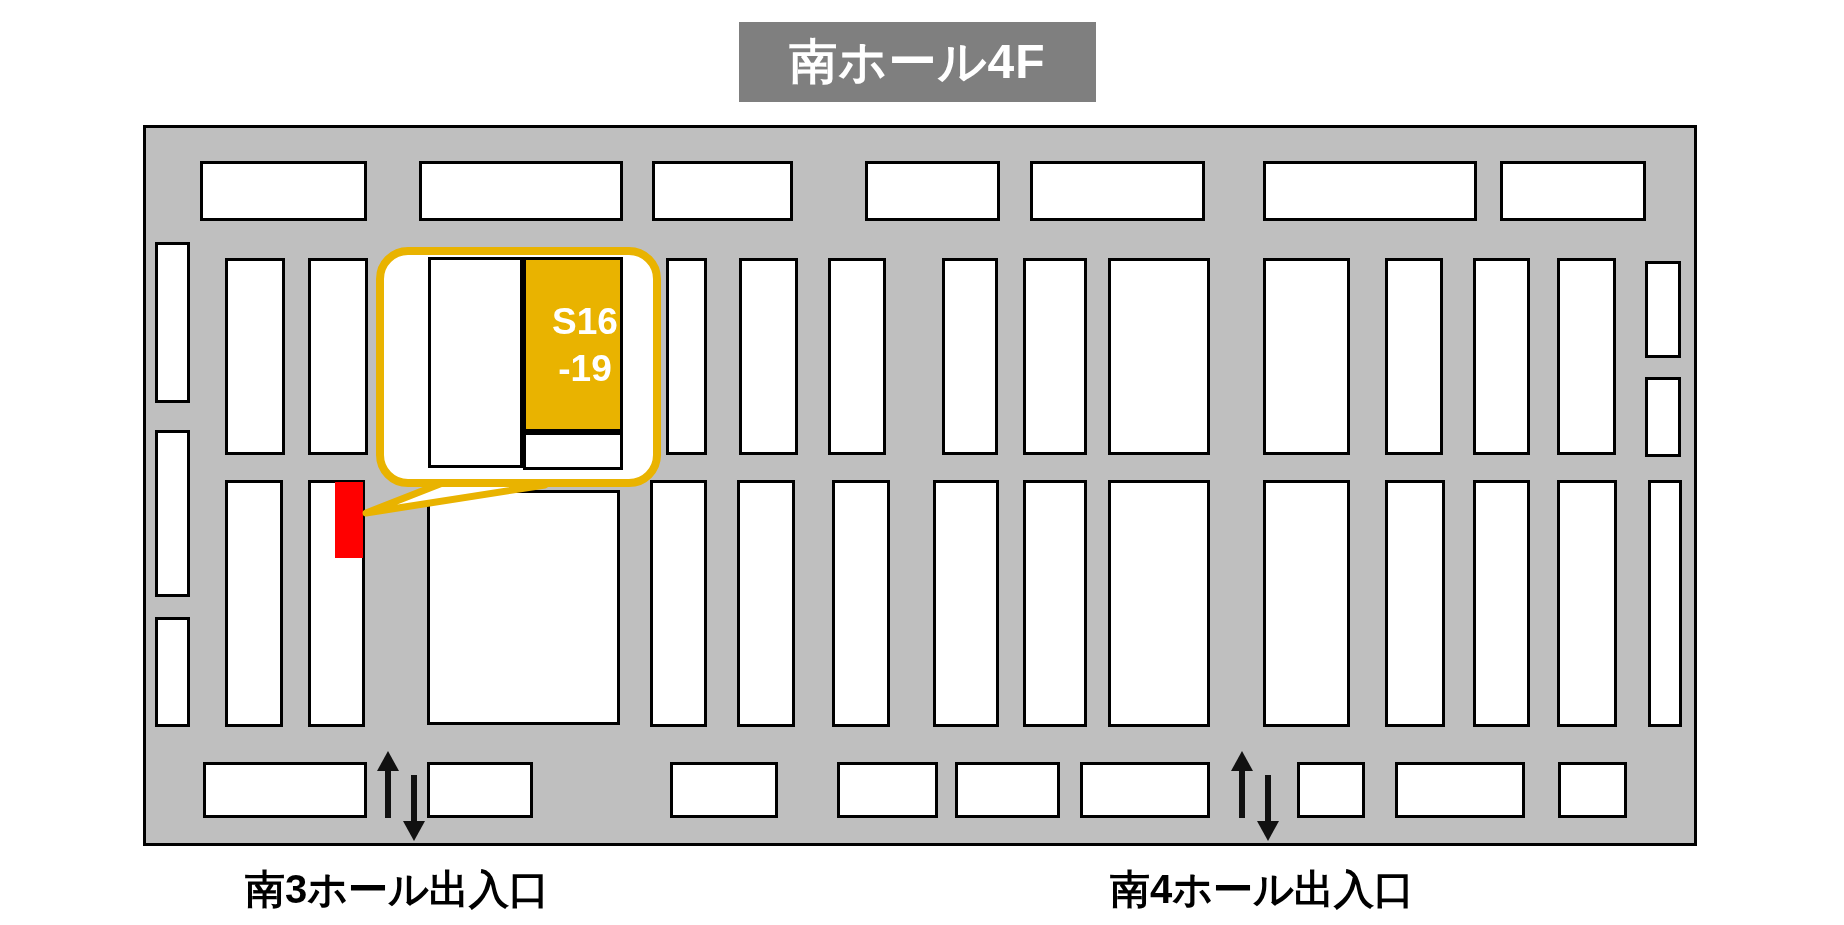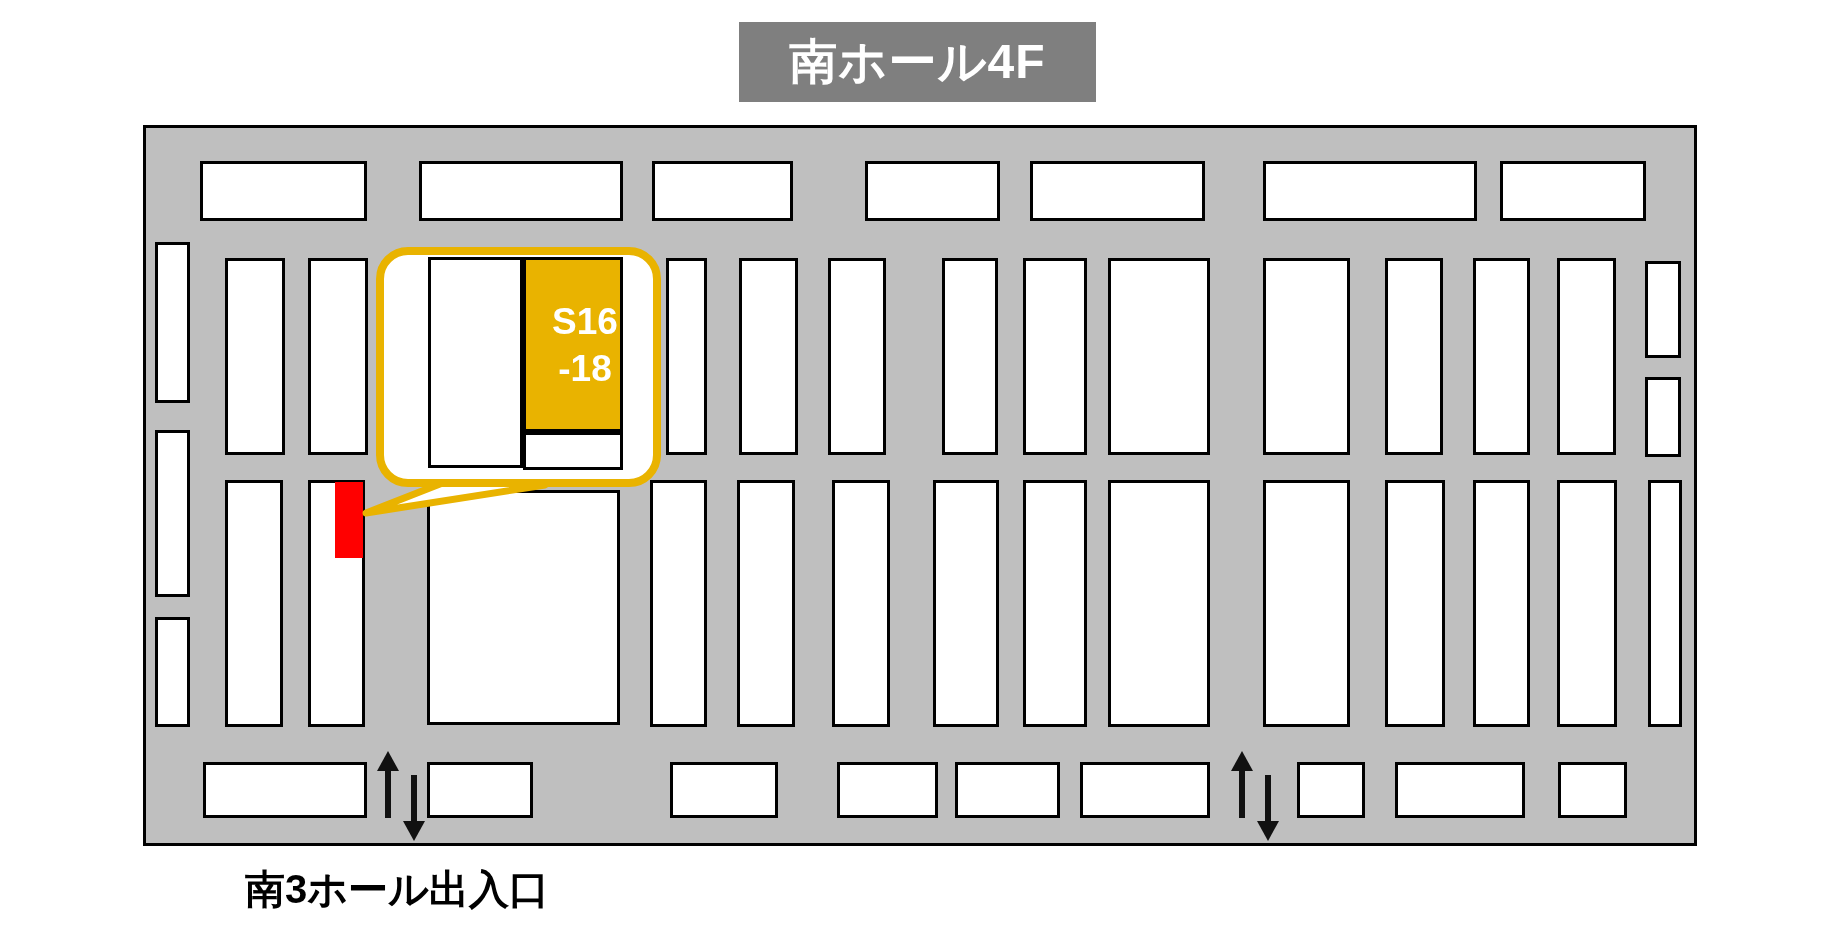--- a/index.html
+++ b/index.html
@@ -104,21 +104,21 @@
 
   <svg class="callout-svg" viewBox="0 0 340 300">
     <polygon class="callout-tail" points="26,283 128,243 205,255"></polygon>
     <rect class="callout-body" x="40" y="21" width="277" height="232" rx="28" ry="28"></rect>
   </svg>
 
   <div id="callout-layer">
       <div class="inner-booth" style="left: 428px; top: 257px; width: 95px; height: 211px; position: absolute;"></div>
       <div class="inner-booth gold" style="left: 523px; top: 257px; width: 100px; height: 175px; position: absolute;">
         <span>S16</span>
-        <span>-18</span>
+        <span>-19</span>
       </div>
       <div class="inner-booth" style="left: 523px; top: 432px; width: 100px; height: 38px; position: absolute;"></div>
     </div>
 
   <svg class="entrance-arrows" style="left:368px;top:748px;" viewBox="0 0 62 96">
     <g>
       <line class="stroke" x1="20" y1="70" x2="20" y2="16"></line>
       <polygon class="head" points="20,3 9,23 31,23"></polygon>
     </g>
     <g>
@@ -132,14 +132,15 @@
       <line class="stroke" x1="20" y1="70" x2="20" y2="16"></line>
       <polygon class="head" points="20,3 9,23 31,23"></polygon>
     </g>
     <g>
       <line class="stroke" x1="46" y1="27" x2="46" y2="80"></line>
       <polygon class="head" points="46,93 35,73 57,73"></polygon>
     </g>
   </svg>
 
   <div class="entrance-label" style="left:397px;top:862px;">南3ホール出入口</div>
+  <div class="entrance-label" style="left:1262px;top:862px;">南4ホール出入口</div>
 
 </div>
 
 </body></html>

